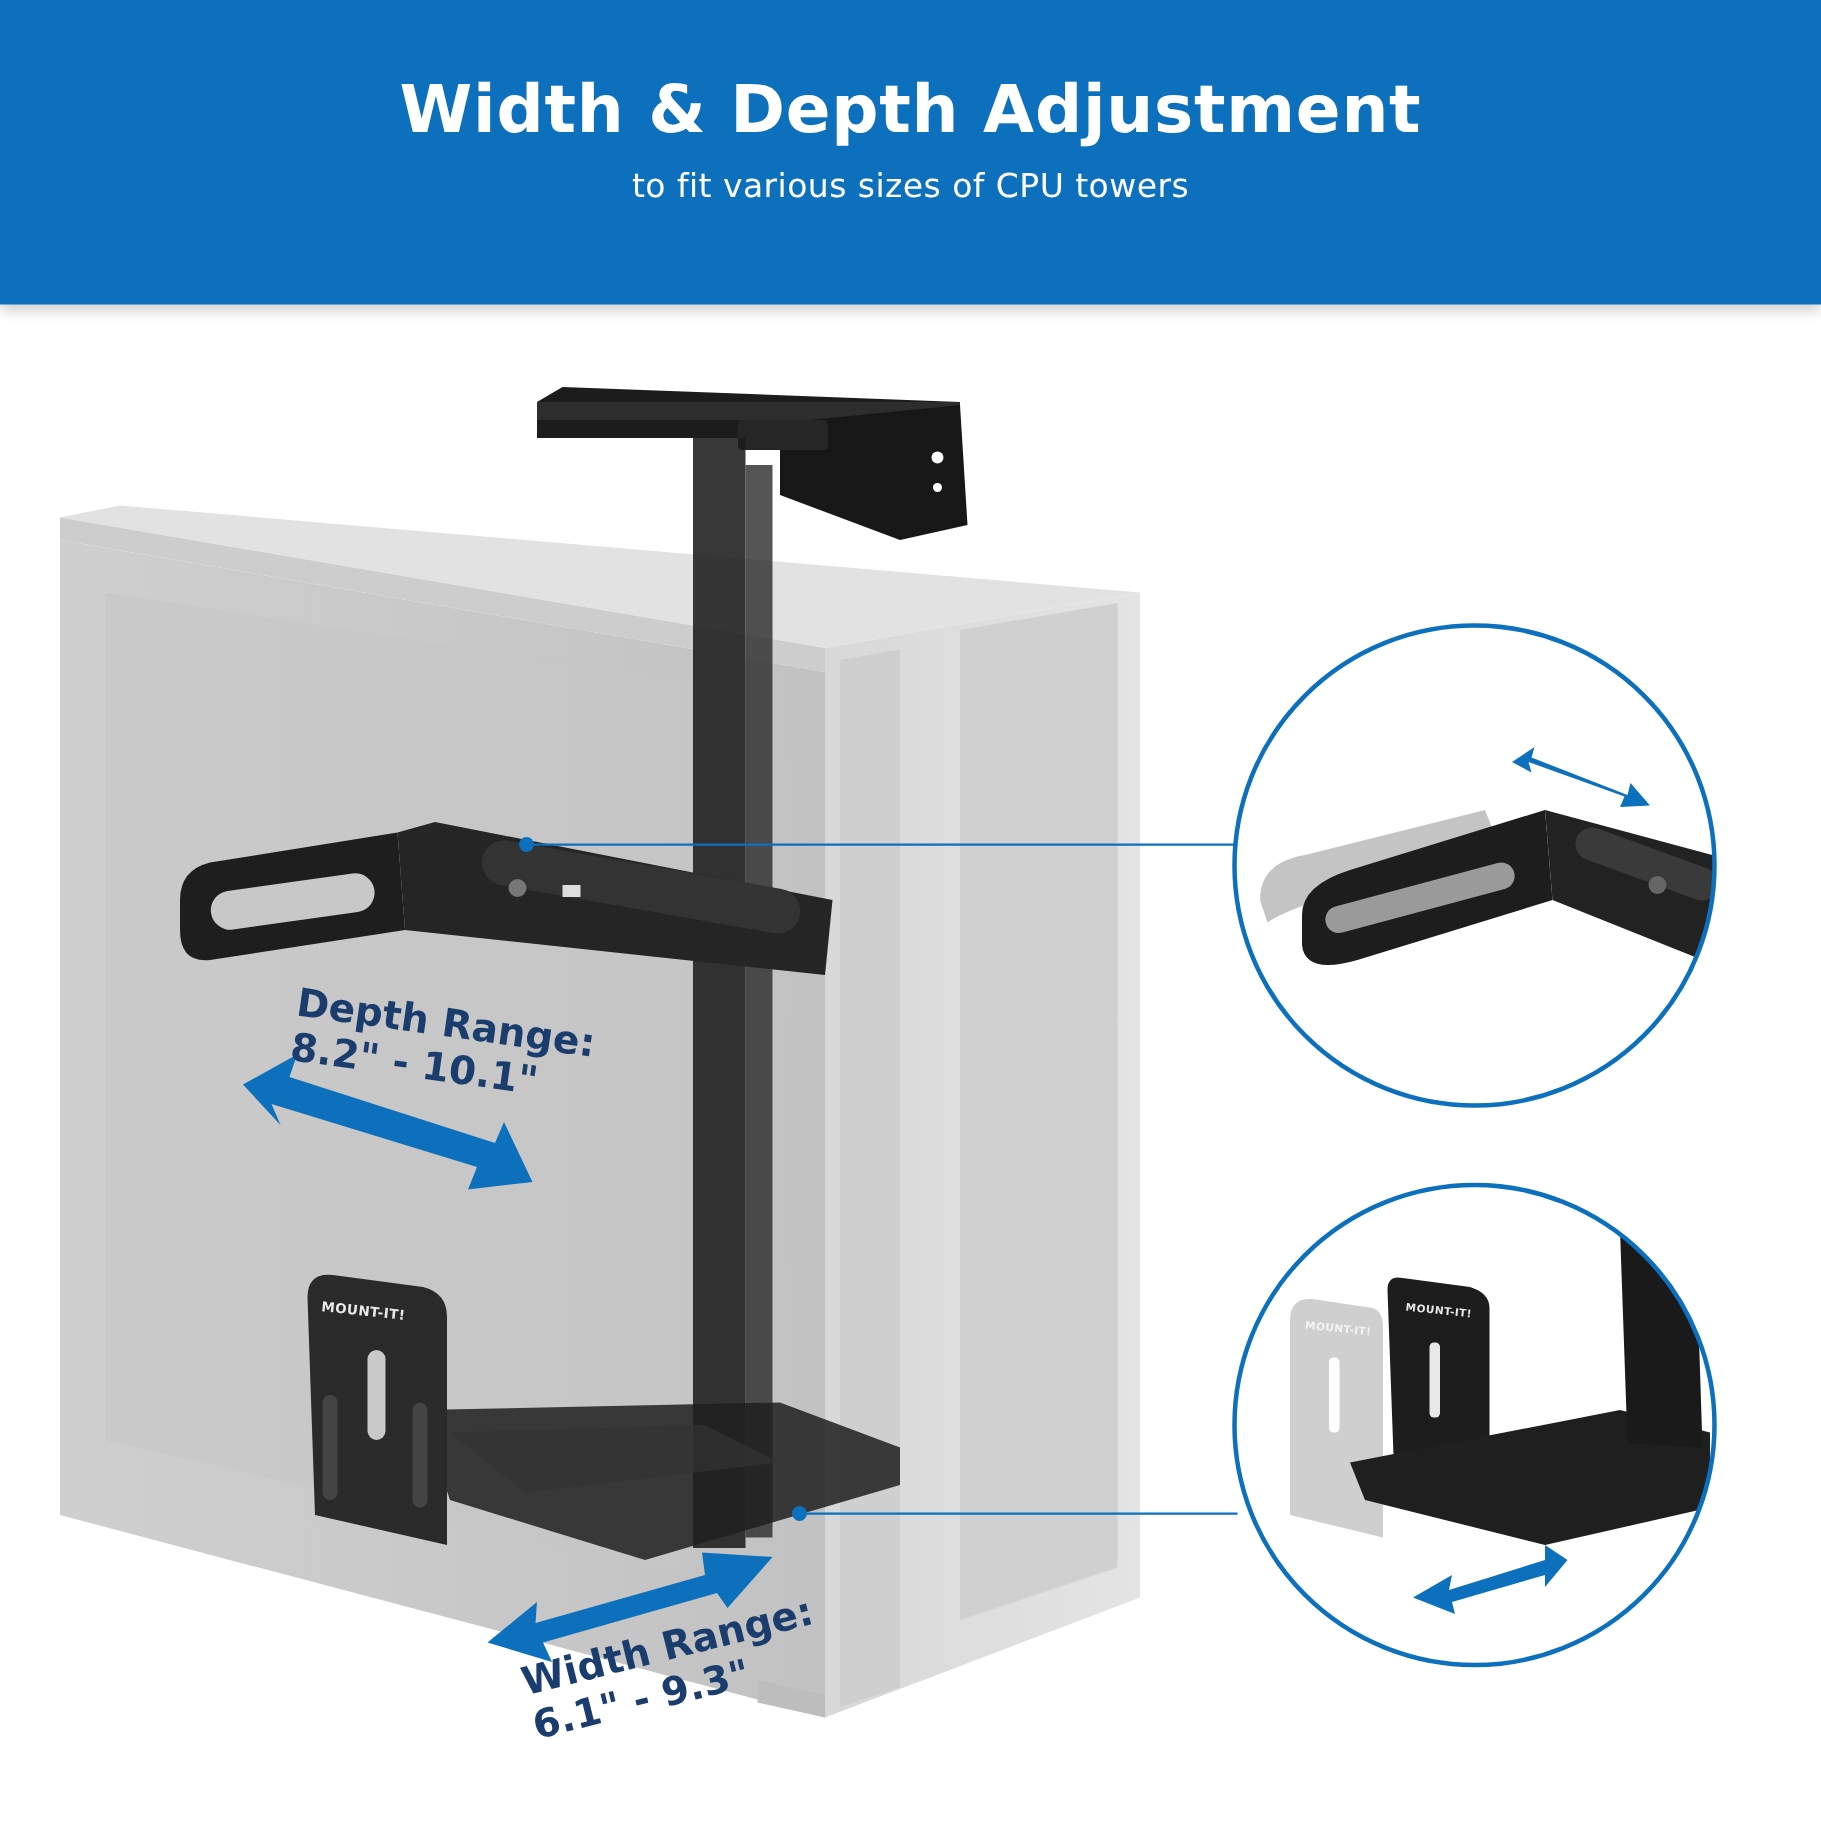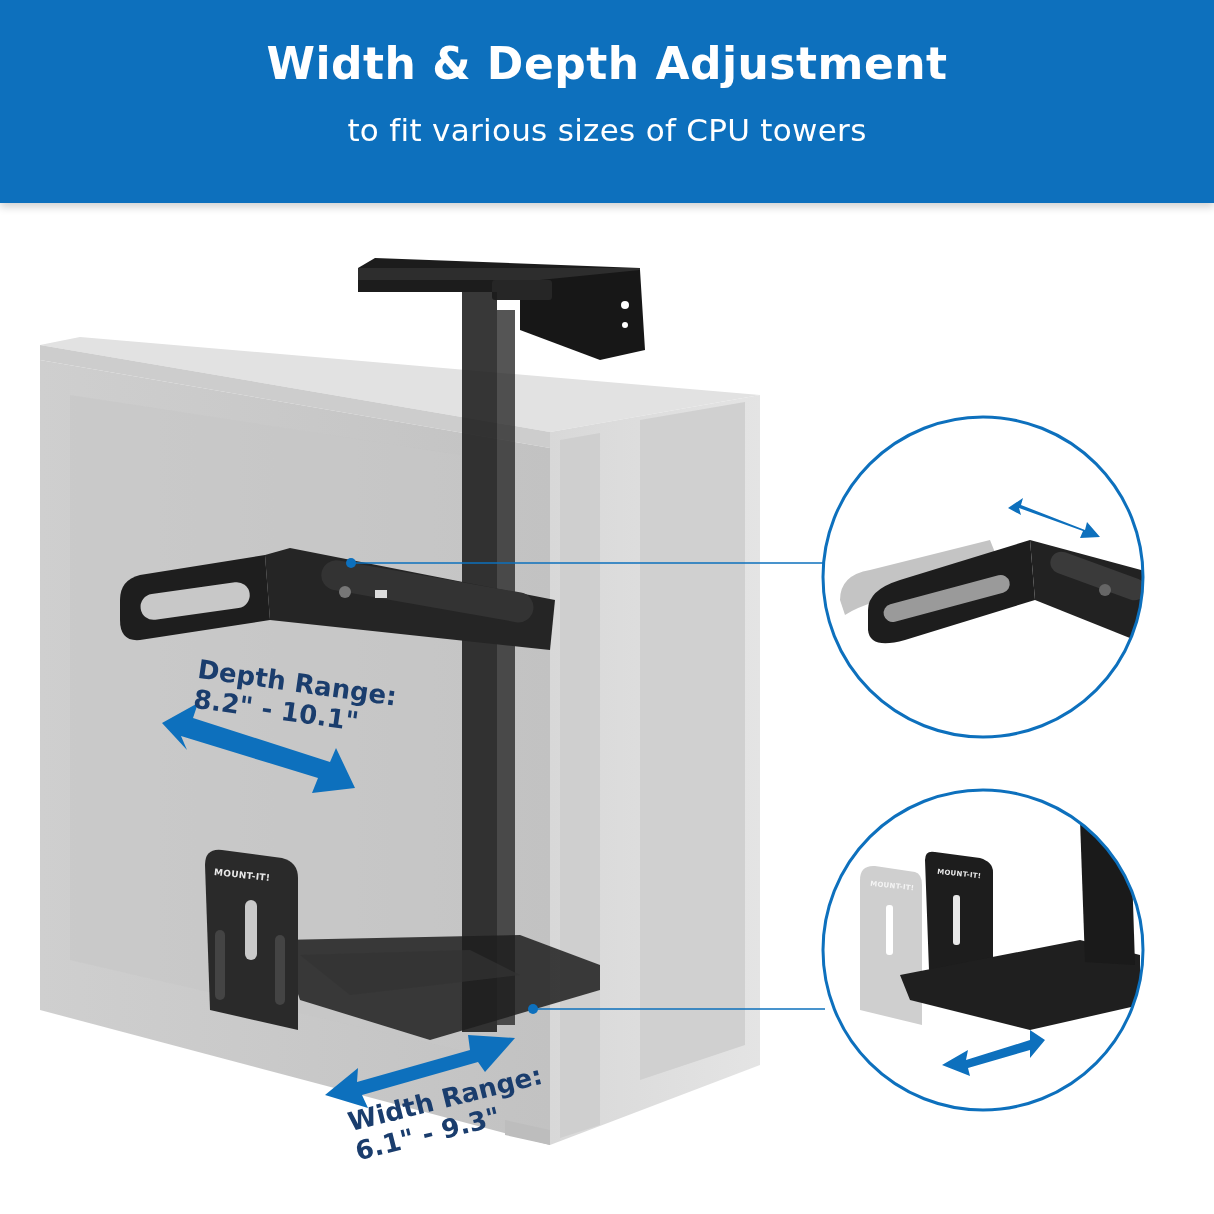--- a/index.html
+++ b/index.html
@@ -5,26 +5,26 @@
   * { margin: 0; padding: 0; box-sizing: border-box; }
   html, body { width: 1214px; height: 1214px; overflow: hidden; background: #ffffff; }
   body { position: relative; font-family: "Liberation Sans", "DejaVu Sans", sans-serif; }
   .banner {
     position: absolute; left: 0; top: 0; width: 1214px; height: 203px;
     background: #0d70bd;
     box-shadow: 0 4px 8px rgba(0,0,0,0.18);
     text-align: center; color: #ffffff; z-index: 2;
   }
   .banner .title {
-    position: absolute; left: 0; right: 0; top: 38px;
+    position: absolute; left: 0; right: 0; top: 48px;
     font-family: "DejaVu Sans", sans-serif; font-weight: bold; font-size: 44px; letter-spacing: 0.5px;
   }
   .banner .subtitle {
     position: absolute; left: 0; right: 0; top: 112px;
-    font-family: "DejaVu Sans", sans-serif; font-weight: normal; font-size: 31px; letter-spacing: 0.3px;
+    font-family: "DejaVu Sans", sans-serif; font-weight: normal; font-size: 22px; letter-spacing: 0.3px;
   }
   svg.art { position: absolute; left: 0; top: 0; width: 1214px; height: 1214px; }
   .label {
     position: absolute; color: #1a3d6d; font-family: "DejaVu Sans", sans-serif; font-weight: bold;
     font-size: 26px; line-height: 30px; white-space: nowrap;
   }
   .depth-label { left: 200px; top: 654px; transform: rotate(8deg); transform-origin: left top; }
   .width-label { left: 345px; top: 1108px; transform: rotate(-14deg); transform-origin: left top; }
   .brand {
     position: absolute; font-family: "DejaVu Sans", sans-serif; font-weight: bold; font-size: 9px;

